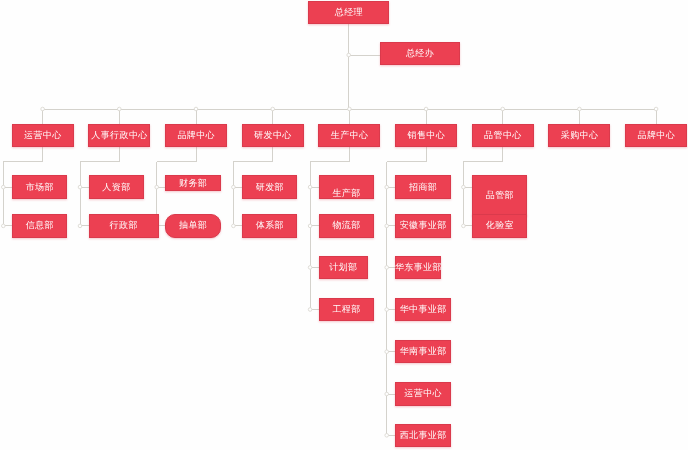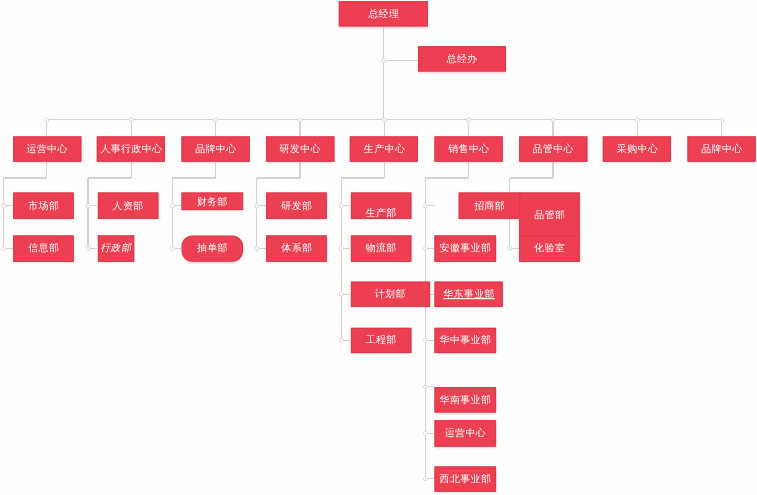--- a/index.html
+++ b/index.html
@@ -153,60 +153,60 @@
     </div>
     <div class="node" style="left: 11.8px; top: 175.4px; width: 55.5px; height: 23.4px;">
       <span class="lbl">市场部</span>
     </div>
     <div class="node" style="left: 11.8px; top: 214.2px; width: 55.5px; height: 23.4px;">
       <span class="lbl">信息部</span>
     </div>
     <div class="node" style="left: 88.5px; top: 175.4px; width: 55.5px; height: 23.4px;">
       <span class="lbl">人资部</span>
     </div>
-    <div class="node" style="left: 88.5px; top: 214.2px; width: 33px; height: 23.4px; font-style: italic;">
+    <div class="node" style="left: 88.5px; top: 214.2px; width: 70px; height: 23.4px;">
       <span class="lbl">行政部</span>
     </div>
     <div class="node" style="left: 165.2px; top: 175.4px; width: 55.5px; height: 16px;">
       <span class="lbl">财务部</span>
     </div>
     <div class="node" style="left: 165.2px; top: 214.2px; width: 55.5px; height: 23.4px; border-radius: 10px;">
       <span class="lbl">抽单部</span>
     </div>
     <div class="node" style="left: 241.9px; top: 175.4px; width: 55.5px; height: 23.4px;">
       <span class="lbl">研发部</span>
     </div>
     <div class="node" style="left: 241.9px; top: 214.2px; width: 55.5px; height: 23.4px;">
       <span class="lbl">体系部</span>
     </div>
     <div class="node" style="left: 318.6px; top: 175.4px; width: 55.5px; height: 23.4px; align-items: flex-end;">
       <span class="lbl">生产部</span>
     </div>
     <div class="node" style="left: 318.6px; top: 214.2px; width: 55.5px; height: 23.4px;">
       <span class="lbl">物流部</span>
     </div>
-    <div class="node" style="left: 318.6px; top: 255.7px; width: 72px; height: 23.4px;">
+    <div class="node" style="left: 318.6px; top: 255.7px; width: 49px; height: 23.4px;">
       <span class="lbl">计划部</span>
     </div>
     <div class="node" style="left: 318.6px; top: 297.8px; width: 55.5px; height: 23.4px;">
       <span class="lbl">工程部</span>
     </div>
-    <div class="node" style="left: 395.2px; top: 175.4px; width: 55.5px; height: 23.4px; margin-left: 22px;">
+    <div class="node" style="left: 395.2px; top: 175.4px; width: 55.5px; height: 23.4px;">
       <span class="lbl">招商部</span>
     </div>
     <div class="node" style="left: 395.2px; top: 214.2px; width: 55.5px; height: 23.4px;">
       <span class="lbl">安徽事业部</span>
     </div>
-    <div class="node" style="left: 395.2px; top: 255.7px; width: 62px; height: 23.4px; text-decoration: underline;">
+    <div class="node" style="left: 395.2px; top: 255.7px; width: 46px; height: 23.4px;">
       <span class="lbl">华东事业部</span>
     </div>
     <div class="node" style="left: 395.2px; top: 297.8px; width: 55.5px; height: 23.4px;">
       <span class="lbl">华中事业部</span>
     </div>
-    <div class="node" style="left: 395.2px; top: 352px; width: 55.5px; height: 23.4px;">
+    <div class="node" style="left: 395.2px; top: 340px; width: 55.5px; height: 23.4px;">
       <span class="lbl">华南事业部</span>
     </div>
     <div class="node" style="left: 395.2px; top: 382.3px; width: 55.5px; height: 23.4px;">
       <span class="lbl">运营中心</span>
     </div>
     <div class="node" style="left: 395.2px; top: 423.6px; width: 55.5px; height: 23.4px;">
       <span class="lbl">西北事业部</span>
     </div>
     <div class="node" style="left: 471.9px; top: 175.4px; width: 55.5px; height: 41px;">
       <span class="lbl">品管部</span>

